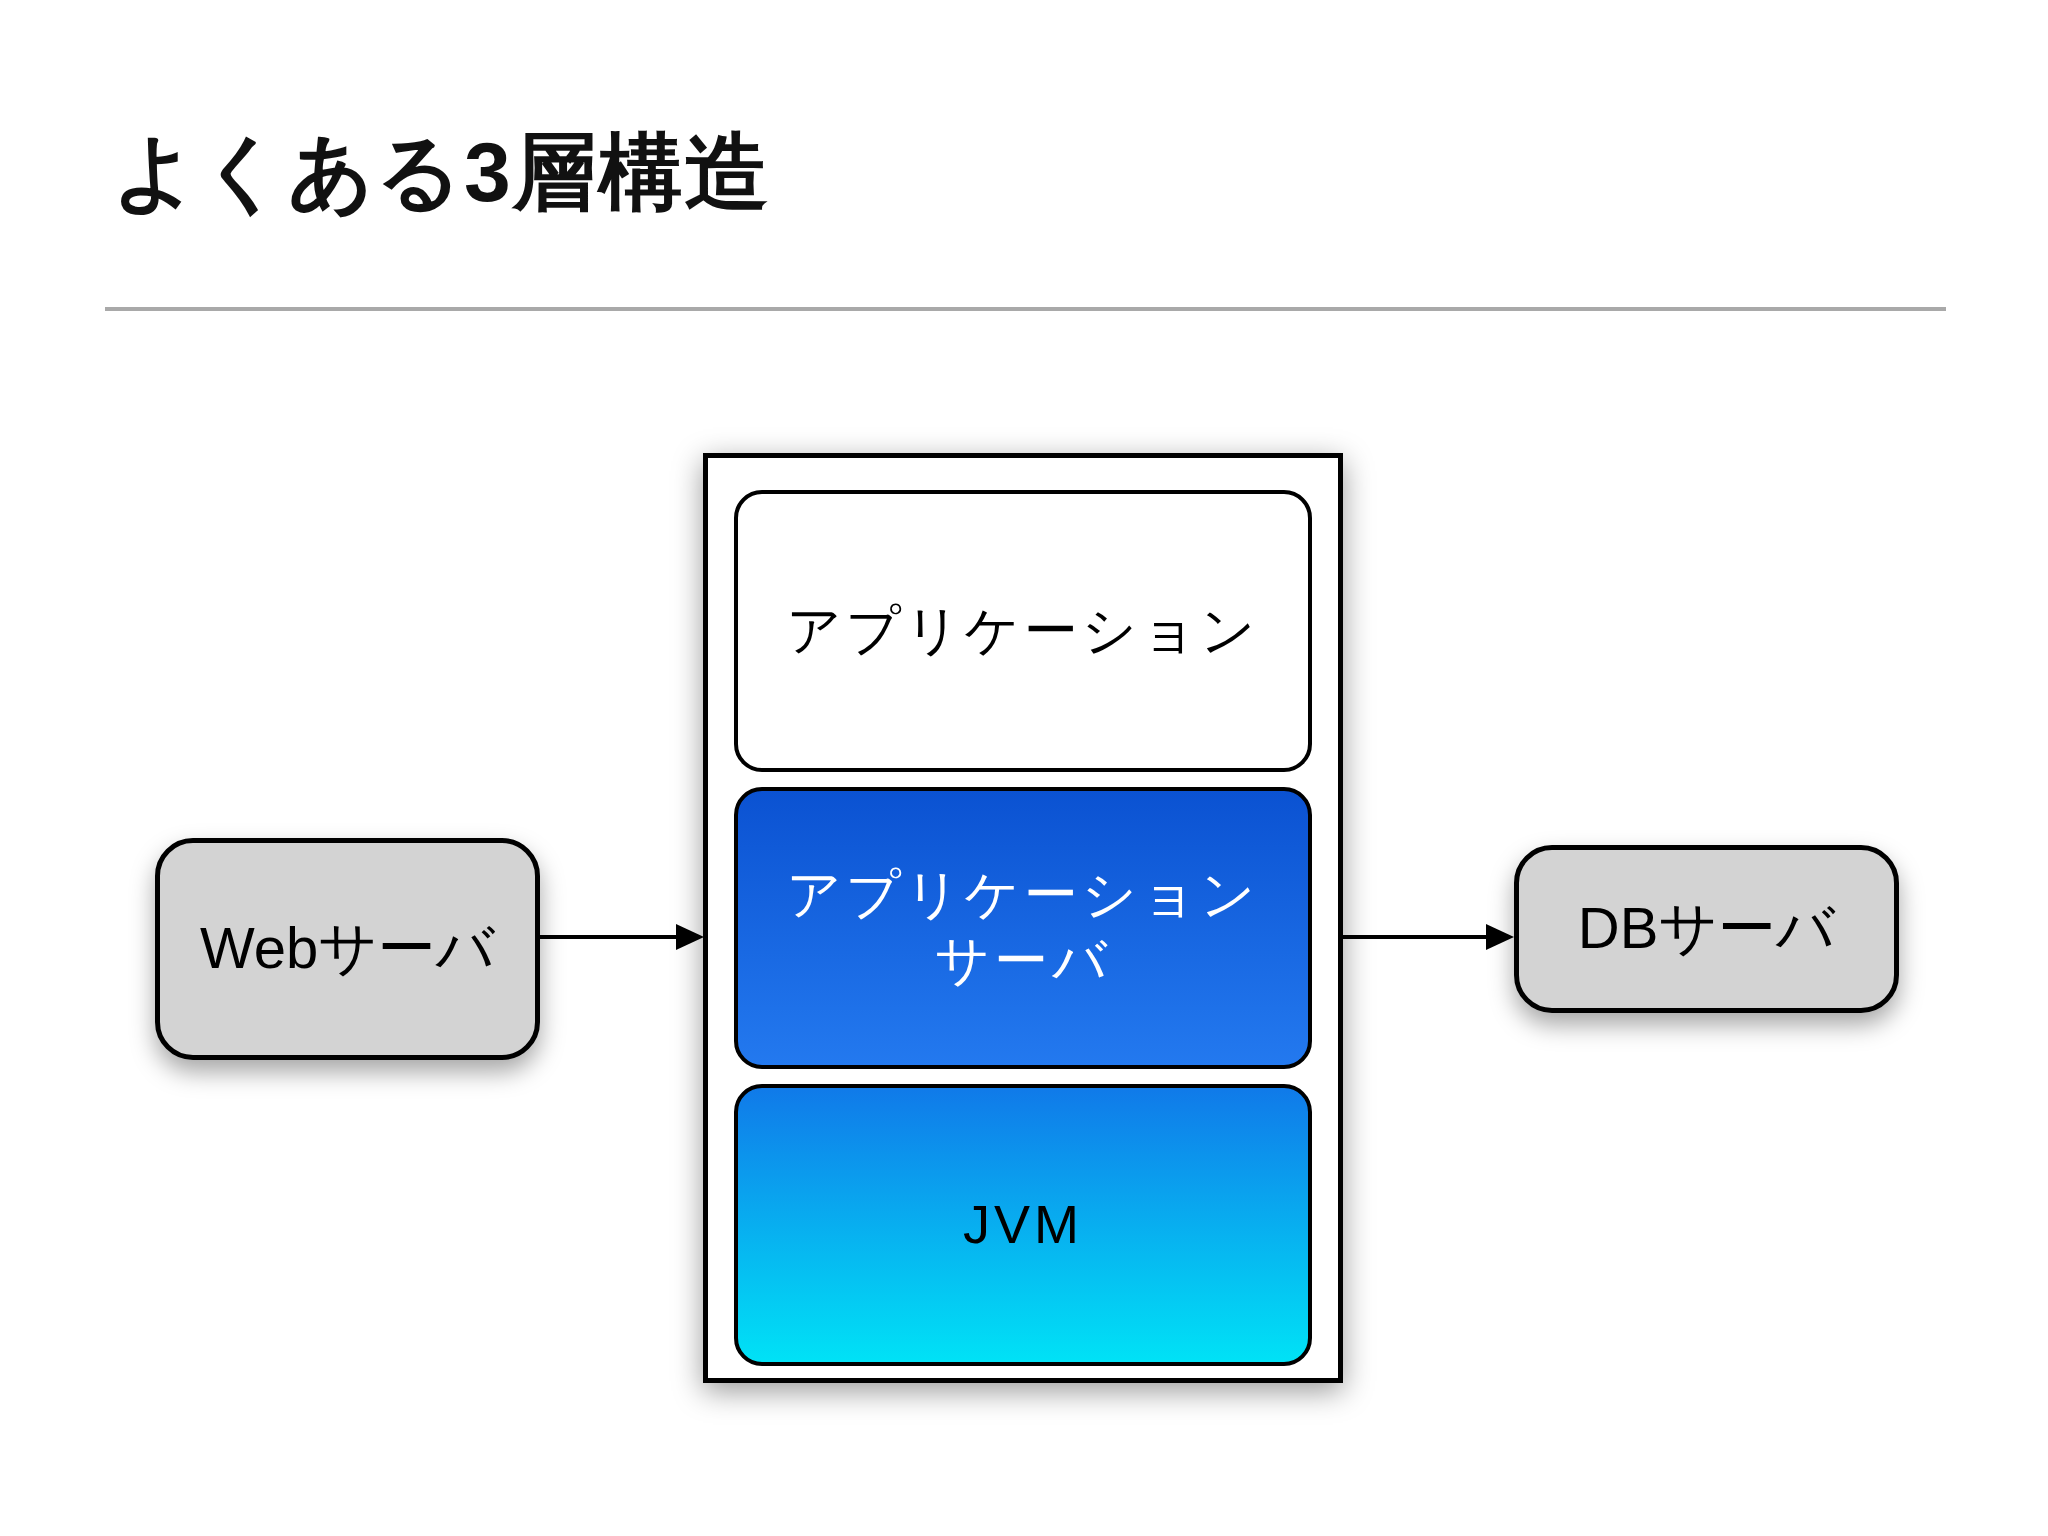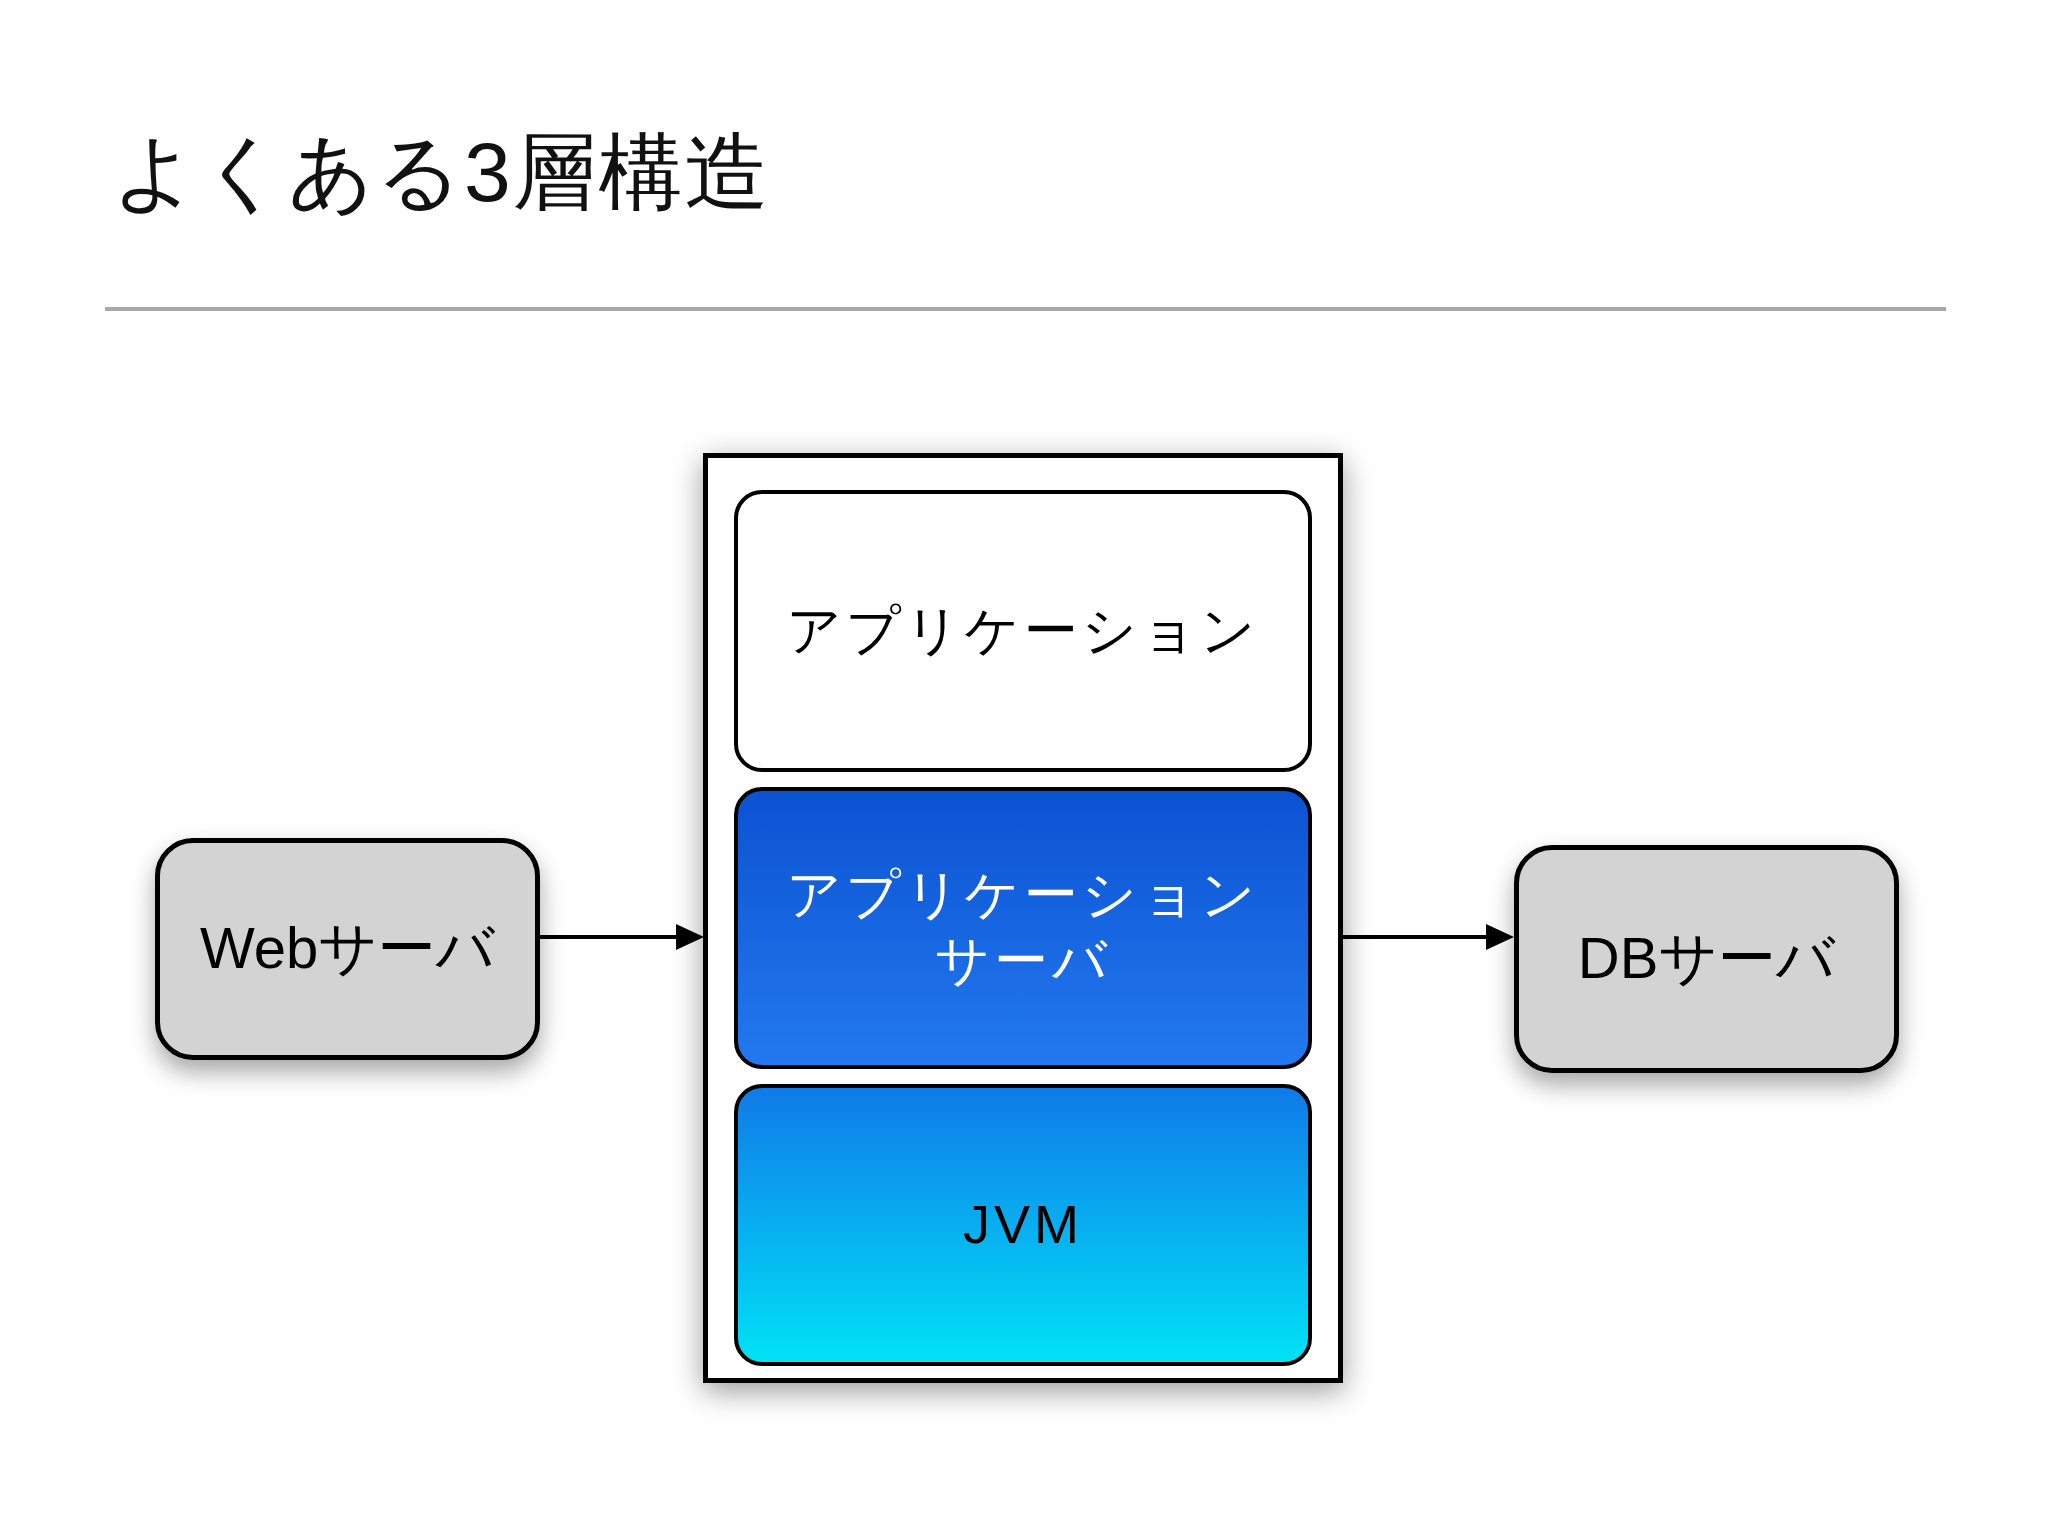--- a/index.html
+++ b/index.html
@@ -16,21 +16,21 @@
     overflow: hidden;
   }
 
   
   .slide-title {
     position: absolute;
     left: 112px;
     top: 116px;
     margin: 0;
     font-size: 84px;
-    font-weight: 400;
+    font-weight: 700;
     letter-spacing: 2px;
     color: #111111;
     white-space: nowrap;
   }
   .title-rule {
     position: absolute;
     left: 105px;
     top: 307px;
     width: 1841px;
     height: 4px;
@@ -47,21 +47,21 @@
     display: flex;
     align-items: center;
     justify-content: center;
     box-shadow: 0 12px 24px rgba(0,0,0,0.35);
     font-size: 58px;
     color: #000000;
     white-space: nowrap;
     margin-top: 12px;
   }
   .server-box.web { left: 155px; top: 826px; width: 385px; height: 222px; }
-  .server-box.db  { left: 1514px; top: 833px; width: 385px; height: 228px; }
+  .server-box.db  { left: 1514px; top: 833px; width: 385px; height: 168px; }
 
   
   .stack {
     position: absolute;
     left: 703px;
     top: 453px;
     width: 640px;
     height: 930px;
     box-sizing: border-box;
     background: #ffffff;

